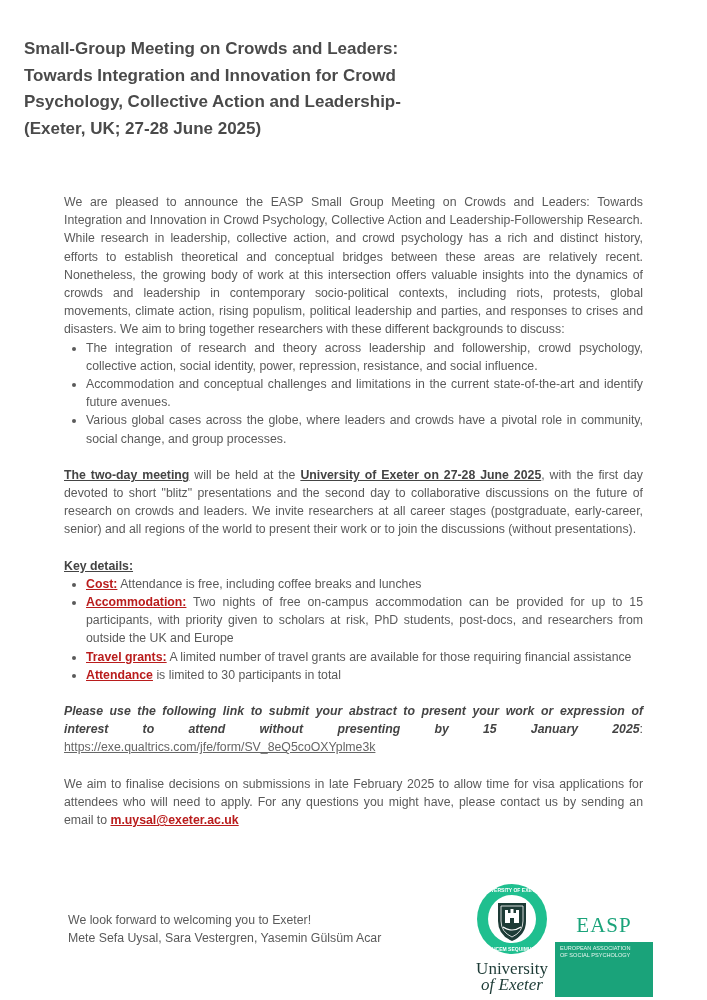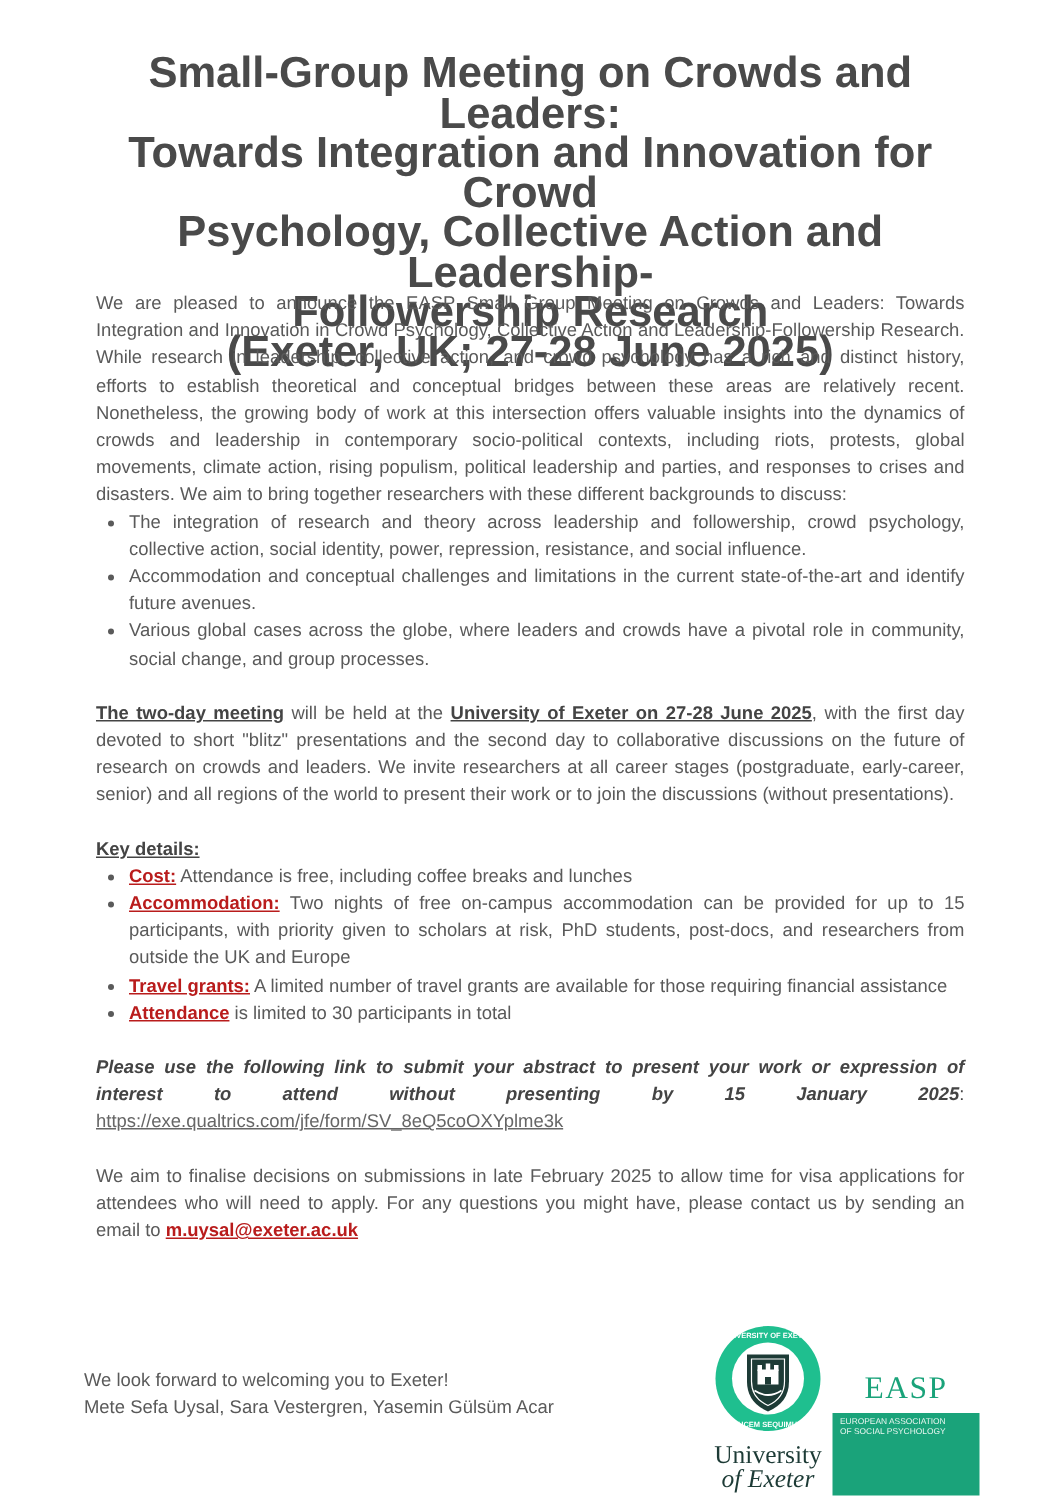--- a/index.html
+++ b/index.html
@@ -1,46 +1,45 @@
 <!DOCTYPE html>
 <html><head>
 <meta charset="utf-8">
 <style>
   html, body { margin: 0; padding: 0; background: #ffffff; }
   body { width: 707px; height: 1000px; position: relative; overflow: hidden;
          font-family: "Liberation Sans", sans-serif; color: #555555; }
-  .title { position: absolute; left: 40px; top: 36px; width: 627px; text-align: center;
-           font-weight: bold; font-size: 29px; line-height: 26.5px; color: #4a4a4a; }
+  .title { position: absolute; left: 24px; top: 36px; width: 627px; text-align: left;
+           font-weight: bold; font-size: 17px; line-height: 26.5px; color: #4a4a4a; }
   .title div { margin: 0; }
   .content { position: absolute; left: 64px; top: 193px; width: 579px;
              font-size: 12.3px; line-height: 18.2px; color: #5a5a5a; text-align: justify; }
   .content p { margin: 0; }
   ul { margin: 0; padding: 0 0 0 22px; }
   ul li { margin: 0; padding-left: 0; }
   .gap { height: 18px; }
   .u { text-decoration: underline; font-weight: bold; color: #444; }
   b, .bold { font-weight: bold; color: #b91c1c; text-decoration: underline; }
   .italic-bold { font-style: italic; font-weight: bold; color: #444; text-align-last: justify; }
   .link { color: #666; text-decoration: underline; }
-  .sign { position: absolute; left: 56px; top: 911px; font-size: 12.3px; line-height: 18.2px; color: #5a5a5a; }
+  .sign { position: absolute; left: 68px; top: 911px; font-size: 12.3px; line-height: 18.2px; color: #5a5a5a; }
   .exeter-logo { position: absolute; left: 472px; top: 883px; width: 80px; text-align: center; }
   .exeter-logo .uname { font-family: "Liberation Serif", serif; color: #1d3b36; font-size: 17px; line-height: 16px; margin-top: 2px; }
   .exeter-logo .uname2 { font-family: "Liberation Serif", serif; font-style: italic; color: #1d3b36; font-size: 17px; line-height: 16px; }
   .easp-logo { position: absolute; left: 555px; top: 910px; width: 98px; }
   .easp-word { font-family: "Liberation Serif", serif; color: #1aa37a; font-size: 21px; line-height: 30px; text-align: center; letter-spacing: 1px; }
   .easp-box { background: #1aa37a; color: #e8f6f0; font-size: 5.6px; line-height: 7px; padding: 3px 5px 24px 5px; margin-top: 2px; height: 28px; }
 </style>
 </head>
 <body>
 
 <div class="title">
   <div>Small-Group Meeting on Crowds and Leaders:</div>
   <div>Towards Integration and Innovation for Crowd</div>
   <div>Psychology, Collective Action and Leadership-</div>
-  <div>Followership Research</div>
   <div>(Exeter, UK; 27-28 June 2025)</div>
 </div>
 
 <div class="content">
   <p>We are pleased to announce the EASP Small Group Meeting on Crowds and Leaders: Towards Integration and Innovation in Crowd Psychology, Collective Action and Leadership-Followership Research. While research in leadership, collective action, and crowd psychology has a rich and distinct history, efforts to establish theoretical and conceptual bridges between these areas are relatively recent. Nonetheless, the growing body of work at this intersection offers valuable insights into the dynamics of crowds and leadership in contemporary socio-political contexts, including riots, protests, global movements, climate action, rising populism, political leadership and parties, and responses to crises and disasters. We aim to bring together researchers with these different backgrounds to discuss:</p>
   <ul>
     <li>The integration of research and theory across leadership and followership, crowd psychology, collective action, social identity, power, repression, resistance, and social influence.</li>
     <li>Accommodation and conceptual challenges and limitations in the current state-of-the-art and identify future avenues.</li>
     <li>Various global cases across the globe, where leaders and crowds have a pivotal role in community, social change, and group processes.</li>
   </ul>

